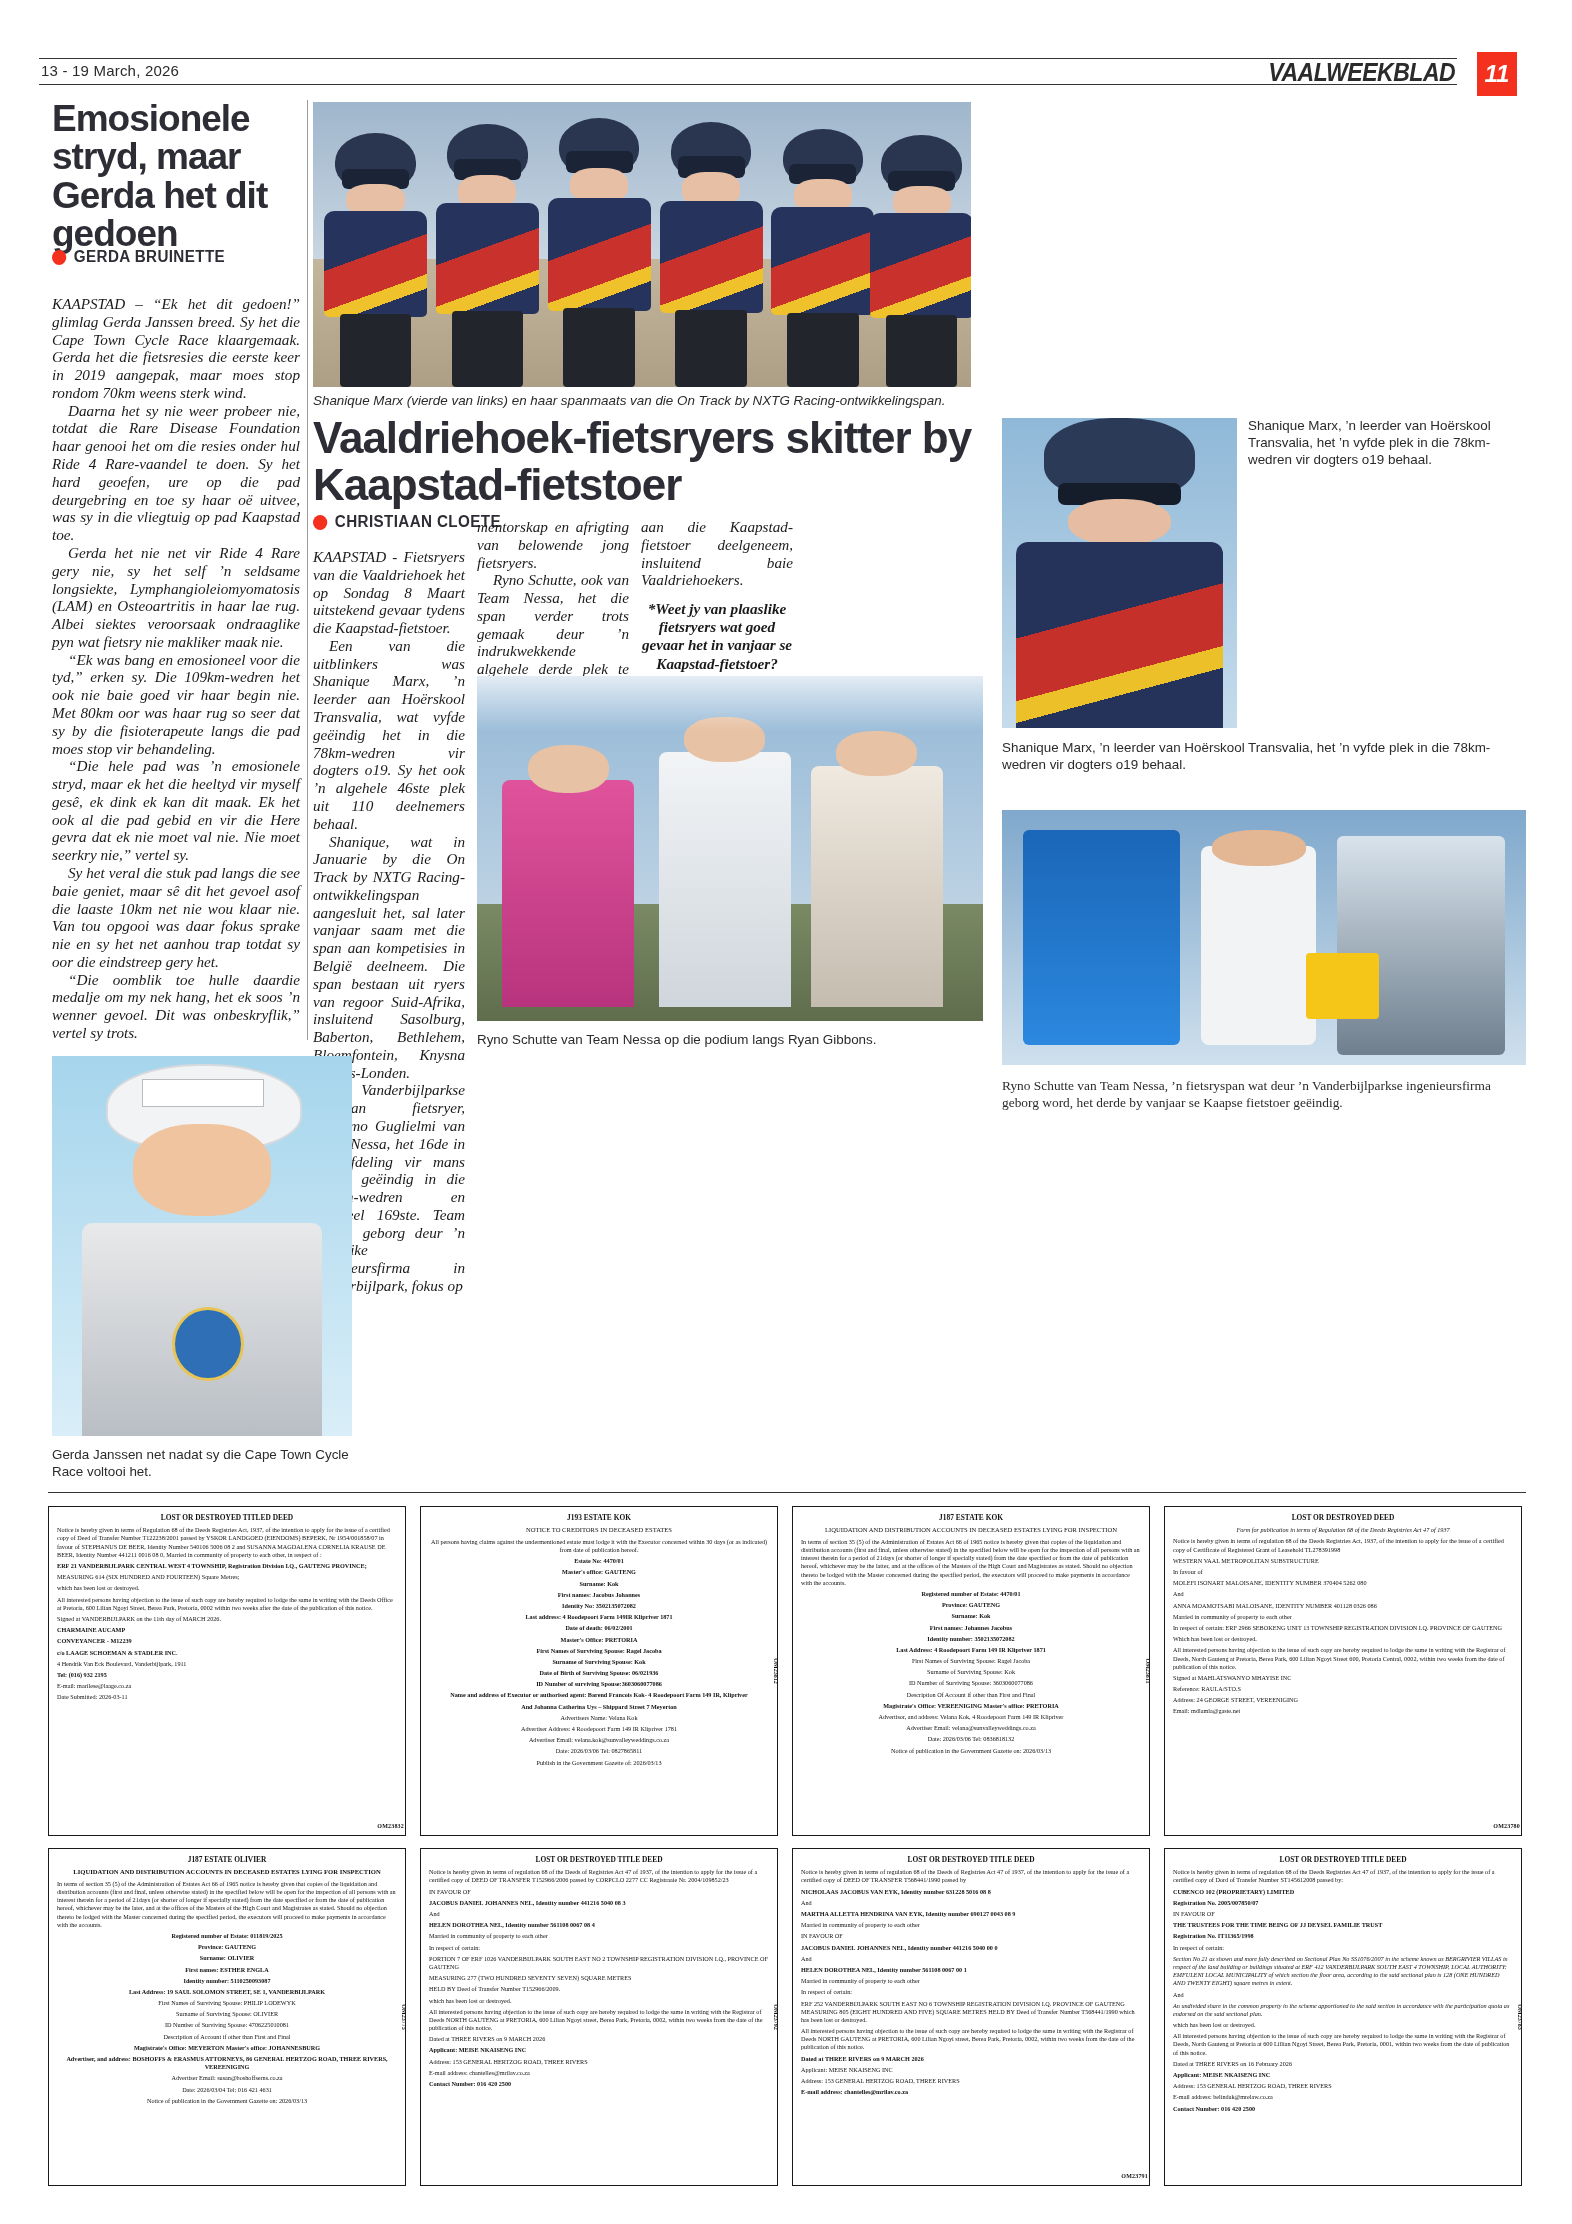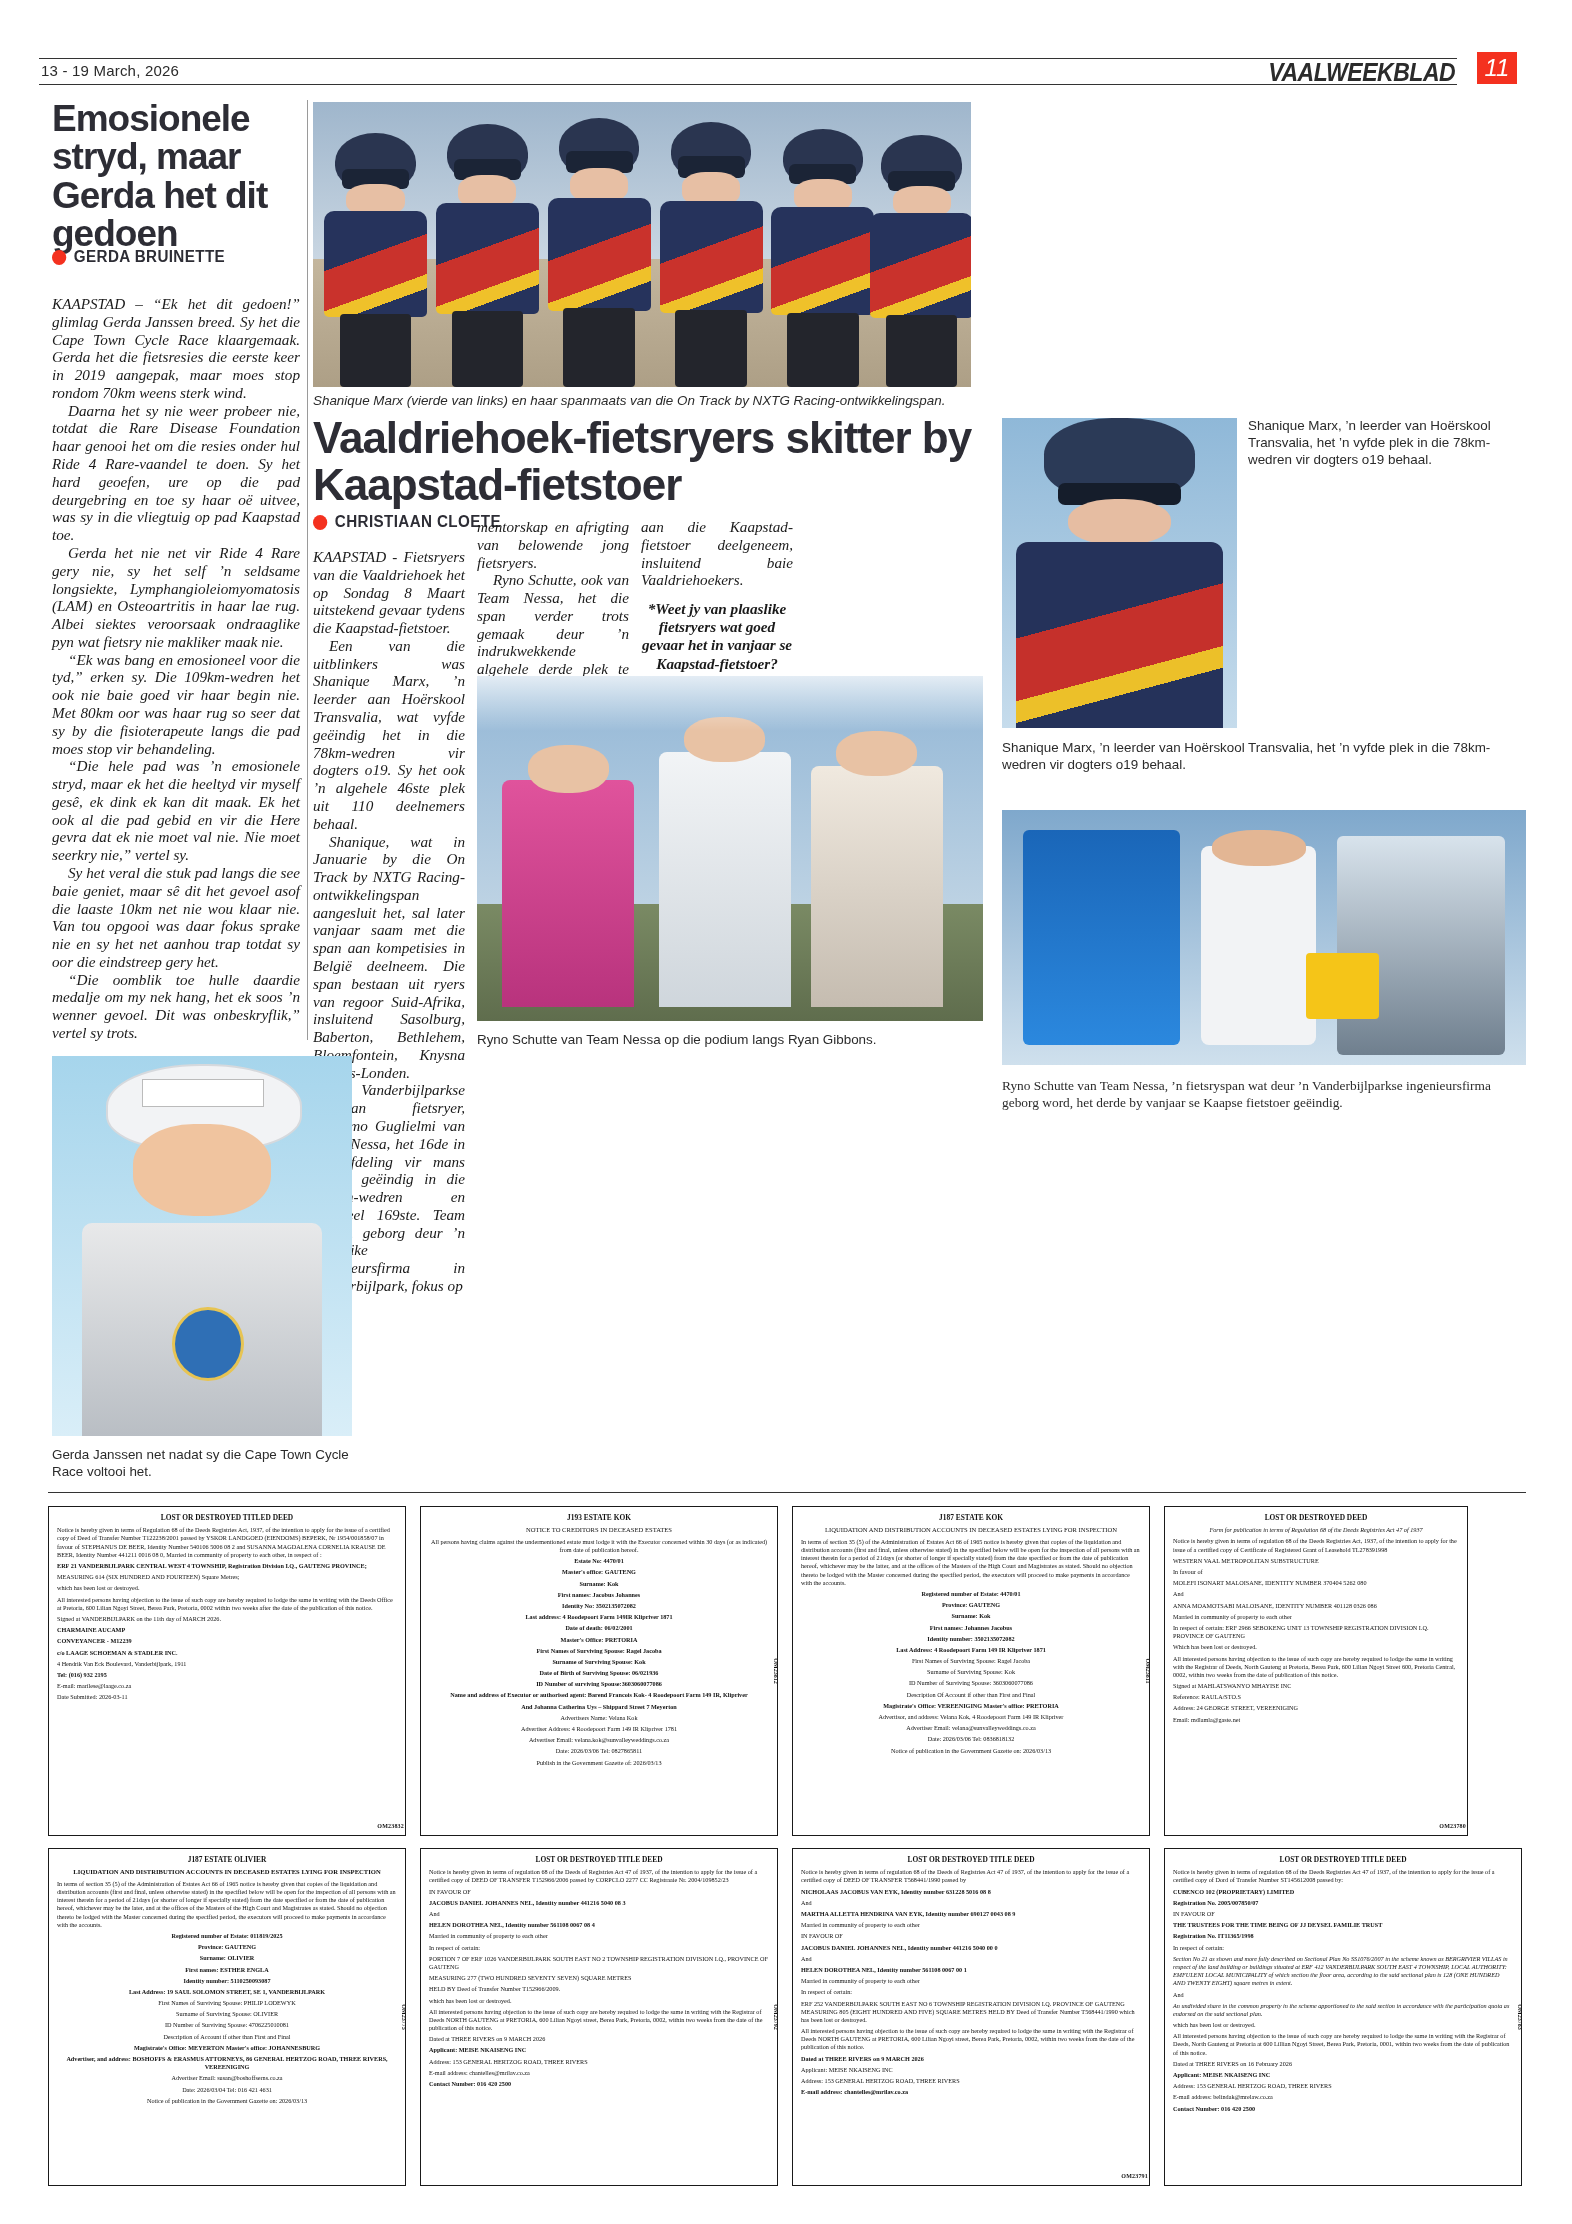--- a/index.html
+++ b/index.html
@@ -24,24 +24,24 @@
     font-size:15px;color:#2b2b2b;letter-spacing:.2px;
   }
   .brand{
     position:absolute;right:62px;top:10px;
     font-family:"Liberation Sans", sans-serif;
     font-weight:bold;font-style:italic;font-size:25px;
     letter-spacing:-0.5px;color:#2b2b2b;
     transform:scaleX(0.92);transform-origin:right center;
   }
   .pagenum{
-    position:absolute;right:0px;top:4px;width:40px;height:32px;
+    position:absolute;right:0px;top:4px;width:40px;height:44px;
     background:#f4311f;color:#fff;
     font-family:"Liberation Sans", sans-serif;
-    font-weight:normal;font-style:italic;font-size:24px;
+    font-weight:bold;font-style:italic;font-size:24px;
     display:flex;align-items:center;justify-content:center;
   }
 
   
   .hl{
     font-family:"Liberation Sans", sans-serif;
     font-weight:bold;color:#2d2d35;
     line-height:1.04;letter-spacing:-1px;
   }
   .byline{
@@ -314,21 +314,21 @@
         <p class="c">ID Number of Surviving Spouse: 3603060077086</p>
         <p class="c">Description Of Account if other than First and Final</p>
         <p class="c b">Magistrate's Office: VEREENIGING Master's office: PRETORIA</p>
         <p class="c">Advertisor, and address: Velana Kok, 4 Roodepoort Farm 149 IR Klipriver</p>
         <p class="c">Advertiser Email: velana@sunvalleyweddings.co.za</p>
         <p class="c">Date:  2026/03/06 Tel: 0836818132</p>
         <p class="c">Notice of publication in the Government Gazette on: 2026/03/13</p>
         <span class="refv">OM23811</span>
       </div>
 
-      <div class="legal-box" style="width:304px;height:330px;">
+      <div class="legal-box" style="width:358px;height:330px;">
         <span class="lh">LOST OR DESTROYED DEED</span>
         <p class="c" style="font-style:italic;">Form for publication in terms of Regulation 68 of the Deeds Registries Act 47 of 1937</p>
         <p>Notice is hereby given in terms of regulation 68 of the Deeds Registries Act, 1937, of the intention to apply for the issue of a certified copy of Certificate of Registered Grant of Leasehold TL278391998</p>
         <p>WESTERN VAAL METROPOLITAN SUBSTRUCTURE</p>
         <p>In favour of</p>
         <p>MOLEFI ISONART MALOISANE, IDENTITY NUMBER 370404 5262 080</p>
         <p>And</p>
         <p>ANNA MOAMOTSABI MALOISANE, IDENTITY NUMBER 401128 0326 086</p>
         <p>Married in community of property to each other</p>
         <p>In respect of certain: ERF 2966 SEBOKENG UNIT 13 TOWNSHIP REGISTRATION DIVISION I.Q. PROVINCE OF GAUTENG</p>

